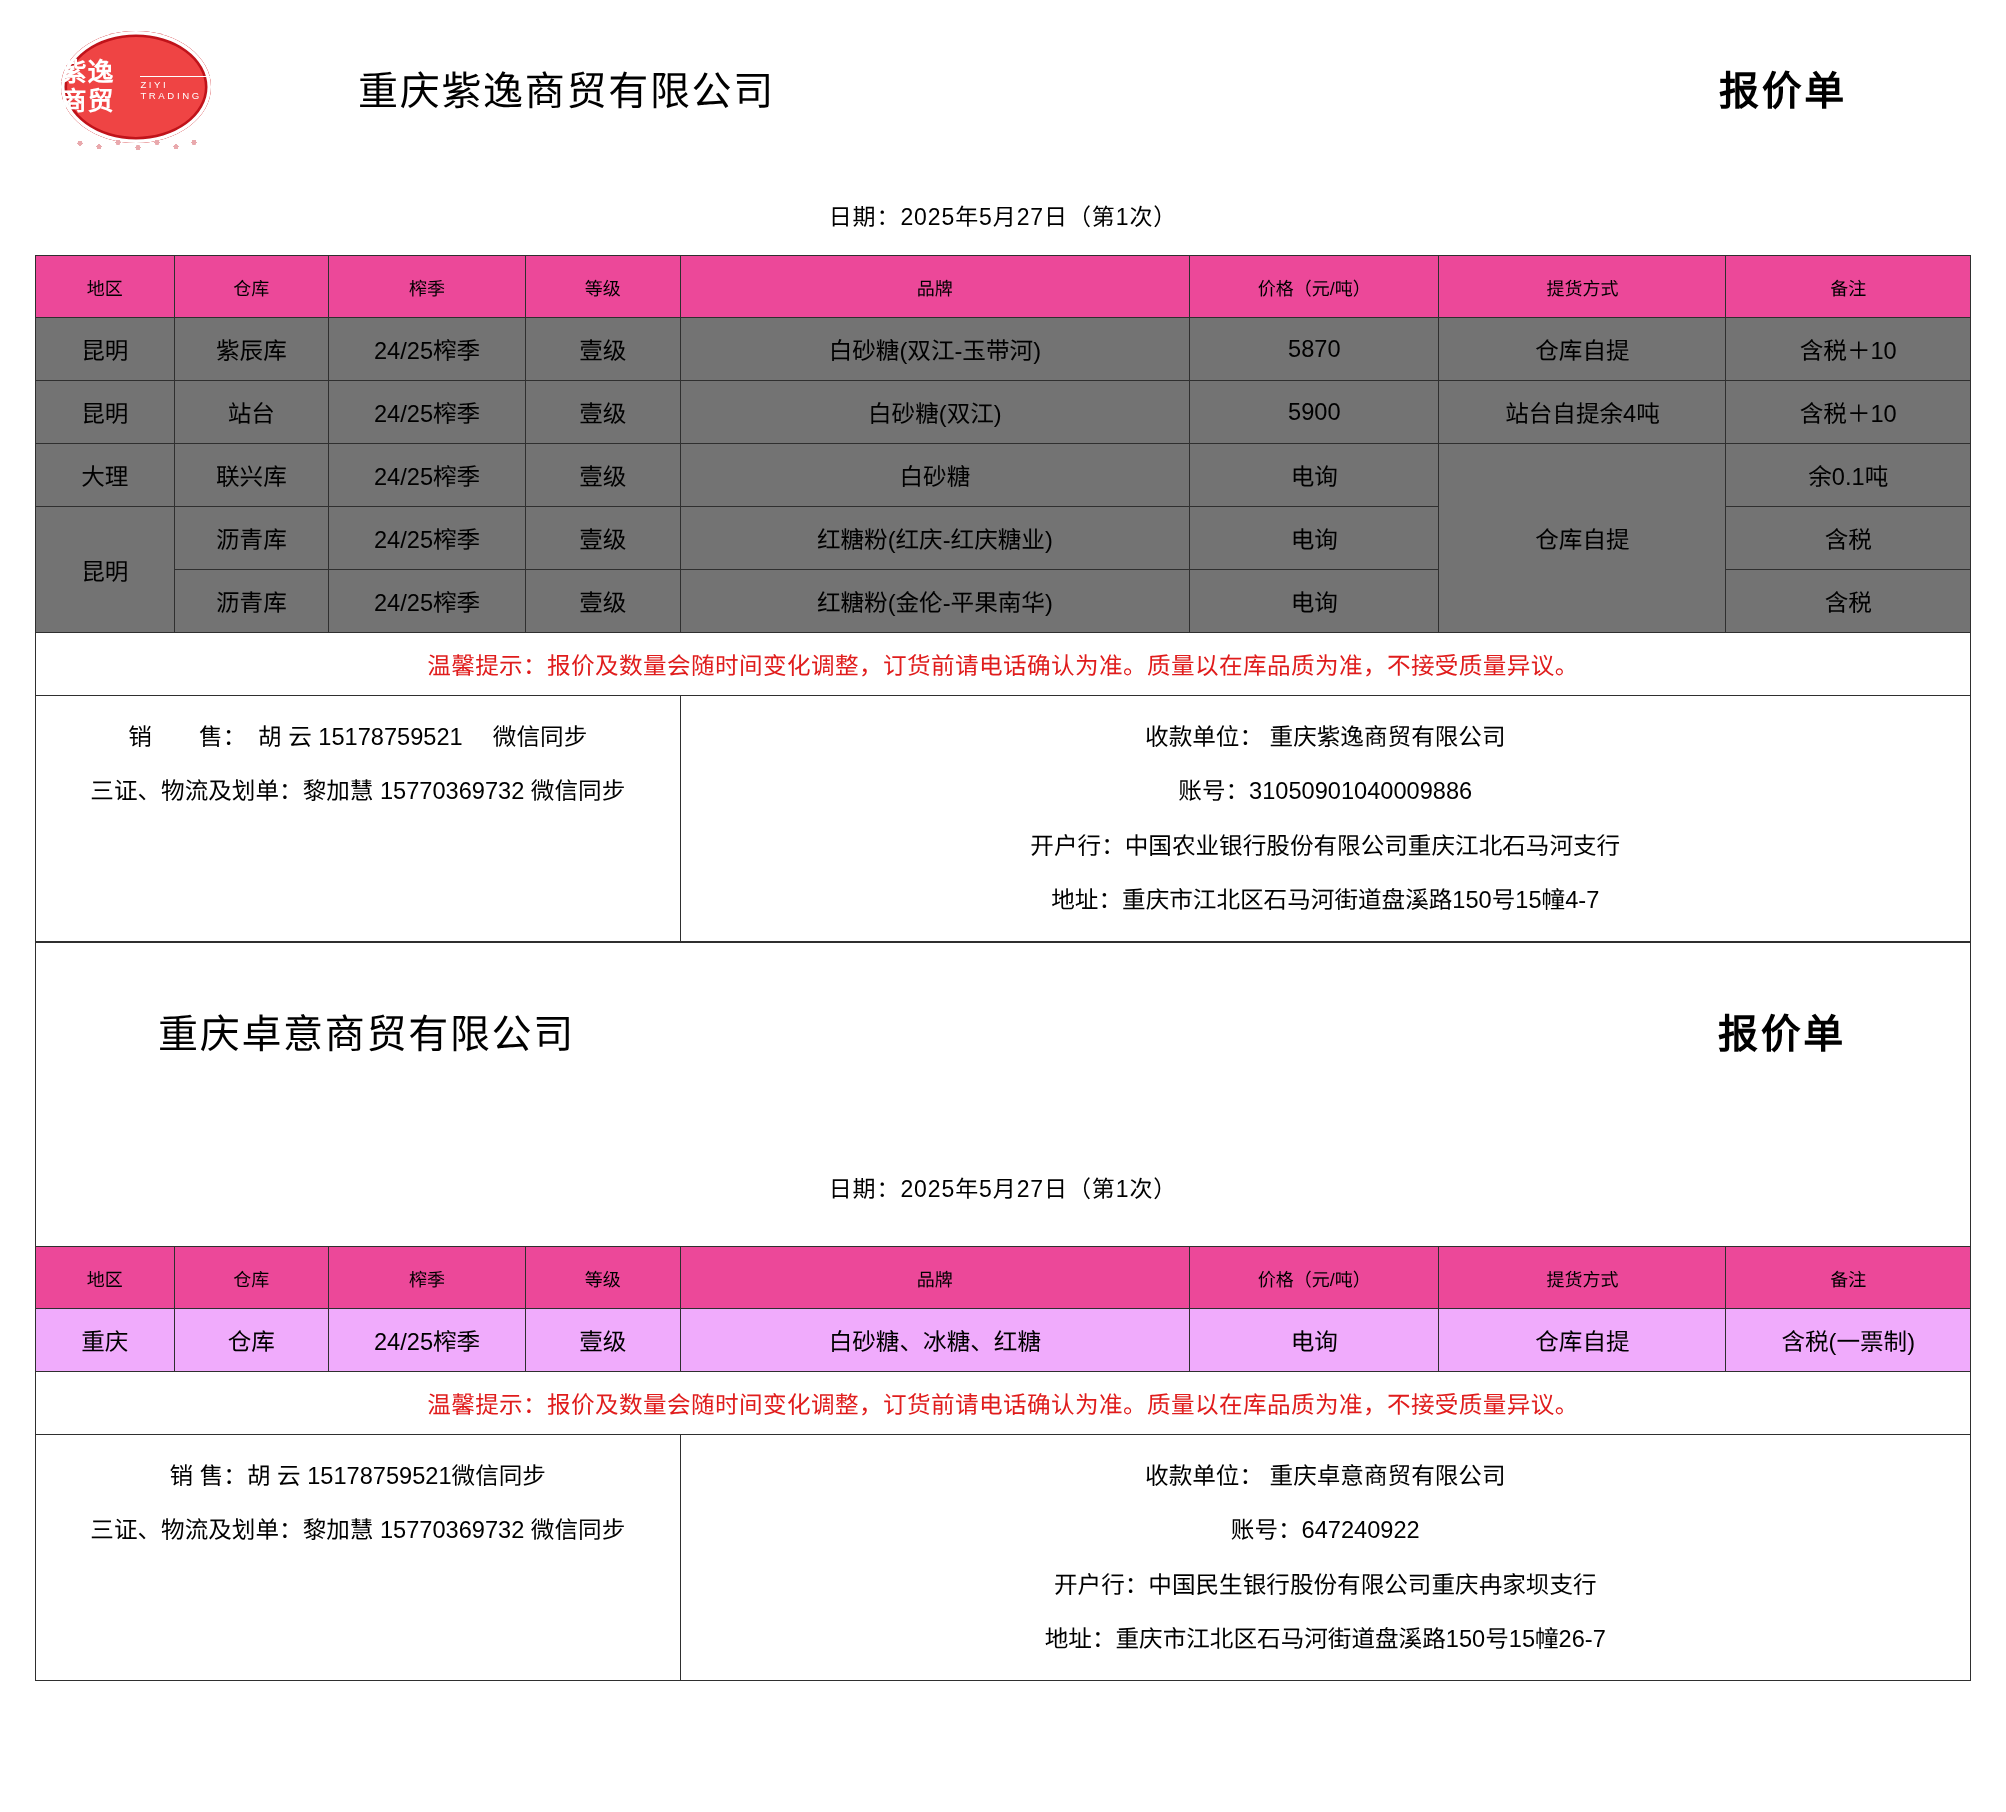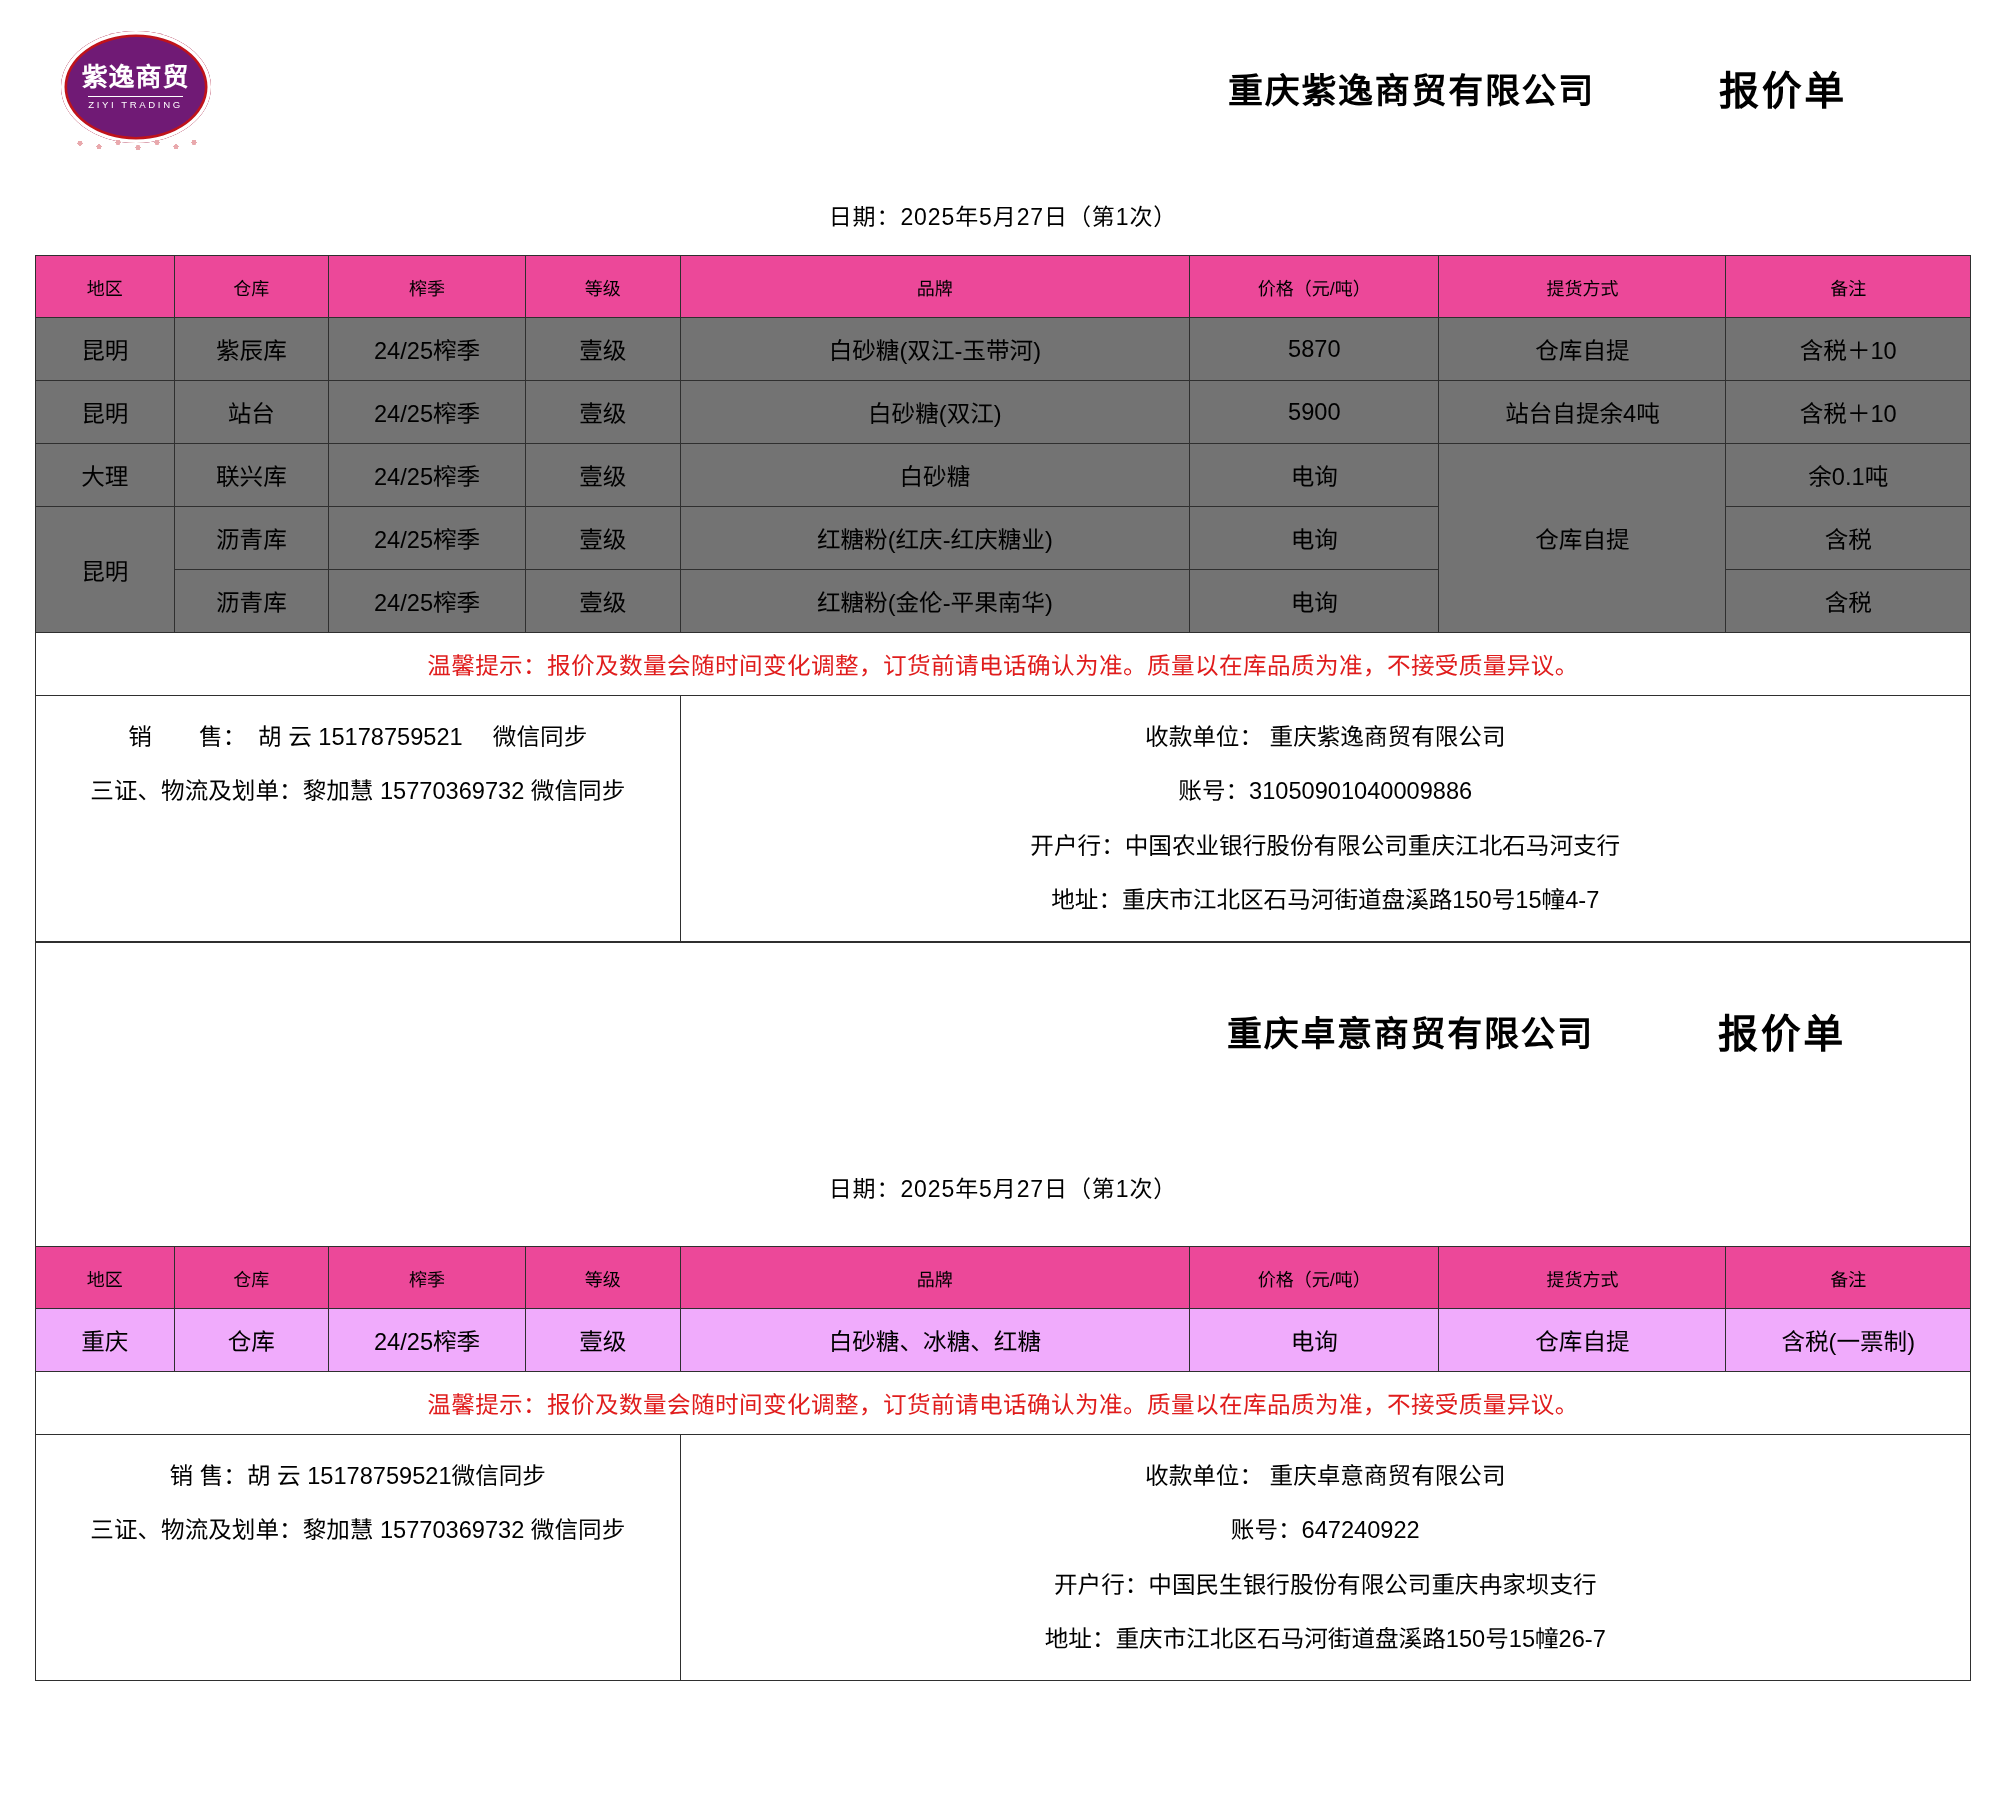--- a/index.html
+++ b/index.html
@@ -27,23 +27,23 @@
   }
   .logo-wrap {
     width: 201px;
     display: flex;
     align-items: center;
     justify-content: center;
     flex: 0 0 201px;
   }
   .header-title {
     flex: 1 1 auto;
-    text-align: right;
-    font-size: 35px;
-    font-weight: bold;
+    text-align: left;
+    font-size: 40px;
+    font-weight: normal;
     letter-spacing: 1.7px;
     padding-left: 122px;
   }
   .header-type {
     flex: 0 0 376px;
     text-align: center;
     font-size: 40px;
     font-weight: bold;
     letter-spacing: 2.6px;
   }
@@ -51,23 +51,23 @@
   
   .seal {
     width: 150px;
     height: 114px;
     position: relative;
   }
   .seal-circle {
     width: 150px;
     height: 112px;
     border-radius: 50%;
-    background: #701a75;
+    background: #ef4444;
     display: flex;
-    flex-direction: column;
+    flex-direction: row;
     align-items: center;
     justify-content: center;
     color: #ffffff;
     box-shadow: inset 0 0 0 3.5px #ffffff, inset 0 0 0 6.1px #c0131a;
   }
   .seal-main {
     font-size: 26px;
     font-weight: bold;
     letter-spacing: 0.9px;
     line-height: 1.1;

